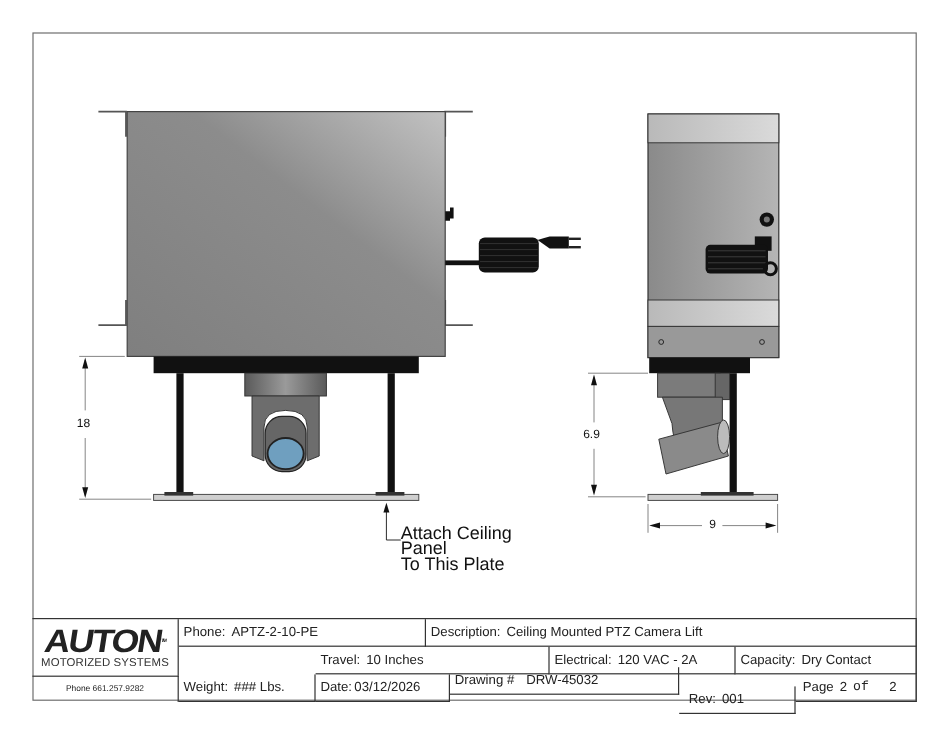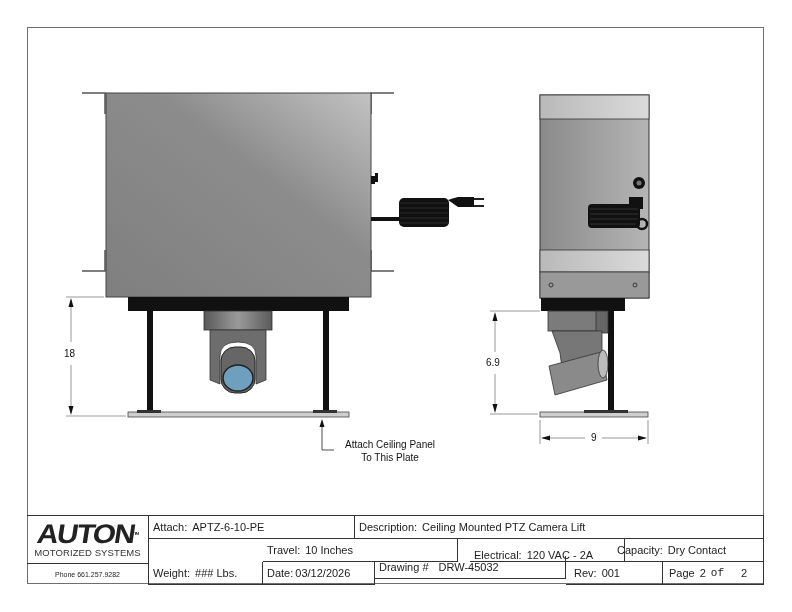--- a/index.html
+++ b/index.html
@@ -1,20 +1,20 @@
 <!DOCTYPE html>
 <html><head>
   <meta charset="utf-8">
   <style>
     html, body { margin: 0; padding: 0; background: #ffffff; }
     body { width: 792px; height: 612px; position: relative; overflow: hidden; font-family: "Liberation Sans", sans-serif; color: #111; }
     .sheet-border { position: absolute; left: 27px; top: 27px; width: 737px; height: 557px; border: 1px solid #6e6e6e; box-sizing: border-box; }
     svg.drawing { position: absolute; left: 0; top: 0; }
     .dim-text { position: absolute; font-size: 10px; color: #111; font-family: "Liberation Sans", sans-serif; }
-    .callout { position: absolute; font-size: 10px; line-height: 13px; text-align: center; color: #111; }
+    .callout { position: absolute; font-size: 15px; line-height: 13px; color: #111; }
     
     .tb { position: absolute; left: 27px; top: 515px; width: 737px; height: 69px; border-top: 1px solid #333; box-sizing: border-box; }
     .tb-logo { position: absolute; left: 0; top: 0; width: 122px; height: 47px; border-right: 1px solid #333; box-sizing: border-box; display: flex; flex-direction: column; align-items: center; justify-content: center; }
     .tb-logo .brand { font-family: "Liberation Sans", sans-serif; font-weight: 700; font-size: 27px; letter-spacing: -1.5px; line-height: 24px; color: #222; transform: scaleX(1.1) skewX(-8deg); }
     .tb-logo .tm { font-size: 4px; vertical-align: top; }
     .tb-logo .sub { font-size: 9.5px; letter-spacing: 0.1px; color: #333; margin-top: 1px; }
     .tb-phone { position: absolute; left: 0; top: 47px; width: 122px; height: 22px; border-top: 1px solid #333; border-right: 1px solid #333; box-sizing: border-box; font-size: 7px; display: flex; align-items: center; justify-content: center; color: #222; }
     .cell { position: absolute; box-sizing: border-box; border-right: 1px solid #333; border-bottom: 1px solid #333; font-size: 11px; padding-left: 4px; display: flex; align-items: center; white-space: pre; color: #222; }
     .cell .lbl { margin-right: 5px; }
   </style>
@@ -172,44 +172,44 @@
 </div>
 
 <div class="tb">
   <div class="tb-logo">
     <div class="brand"><span>AUTON</span><span class="tm">TM</span></div>
     <div class="sub">MOTORIZED SYSTEMS</div>
   </div>
   <div class="tb-phone">Phone 661.257.9282</div>
 
   <div class="cell" style="left:122px; top:0; width:206px; height:23px;">
-    <span class="lbl">Attach:</span><span>APTZ-6-10-PE</span>
+    <span class="lbl">Phone:</span><span>APTZ-2-10-PE</span>
   </div>
   <div class="cell" style="left:328px; top:0; width:409px; height:23px;">
     <span class="lbl">Description:</span><span>Ceiling Mounted PTZ Camera Lift</span>
   </div>
 
   <div class="cell" style="left:236px; top:23px; width:195px; height:23px;">
     <span class="lbl">Travel:</span><span>10 Inches</span>
   </div>
-  <div class="cell" style="left:443px; top:23px; width:155px; height:23px;align-items:flex-end;">
+  <div class="cell" style="left:431px; top:23px; width:155px; height:23px;">
     <span class="lbl">Electrical:</span><span>120 VAC - 2A</span>
   </div>
   <div class="cell" style="left:586px; top:23px; width:151px; height:23px;">
     <span class="lbl">Capacity:</span><span>Dry Contact</span>
   </div>
 
   <div class="cell" style="left:122px; top:46px; width:114px; height:23px;">
     <span class="lbl">Weight:</span><span>### Lbs.</span>
   </div>
   <div class="cell" style="left:236px; top:46px; width:112px; height:23px;">
     <span class="lbl" style="margin-right:2px;">Date:</span><span>03/12/2026</span>
   </div>
   <div class="cell" style="left:348px; top:40px; width:191px; height:23px;">
     <span class="lbl" style="margin-right:10px;">Drawing #</span><span>DRW-45032</span>
   </div>
-  <div class="cell" style="left:539px; top:46px; width:97px; height:23px;">
+  <div class="cell" style="left:539px; top:56px; width:97px; height:23px;">
     <span class="lbl" style="margin-left:4px;">Rev:</span><span>001</span>
   </div>
   <div class="cell" style="left:636px; top:46px; width:101px; height:23px;">
     <span class="lbl" style="margin-left:2px;">Page</span><span style="margin-right:5px;">2</span><span style="margin-right:17px;font-family:Liberation Mono, monospace;">of</span><span>2</span>
   </div>
 </div>
 
 </body></html>

